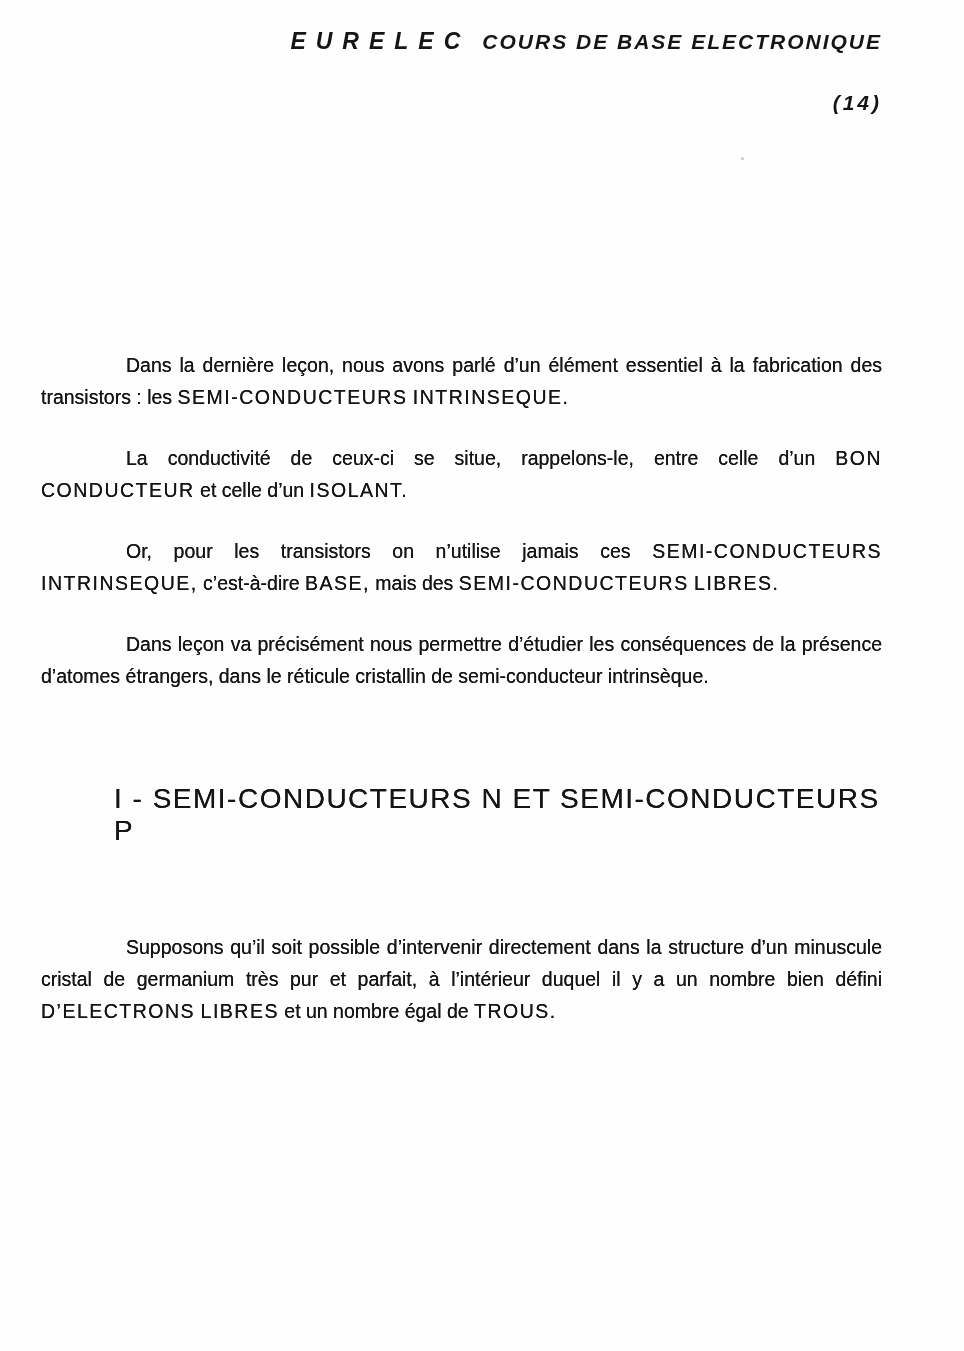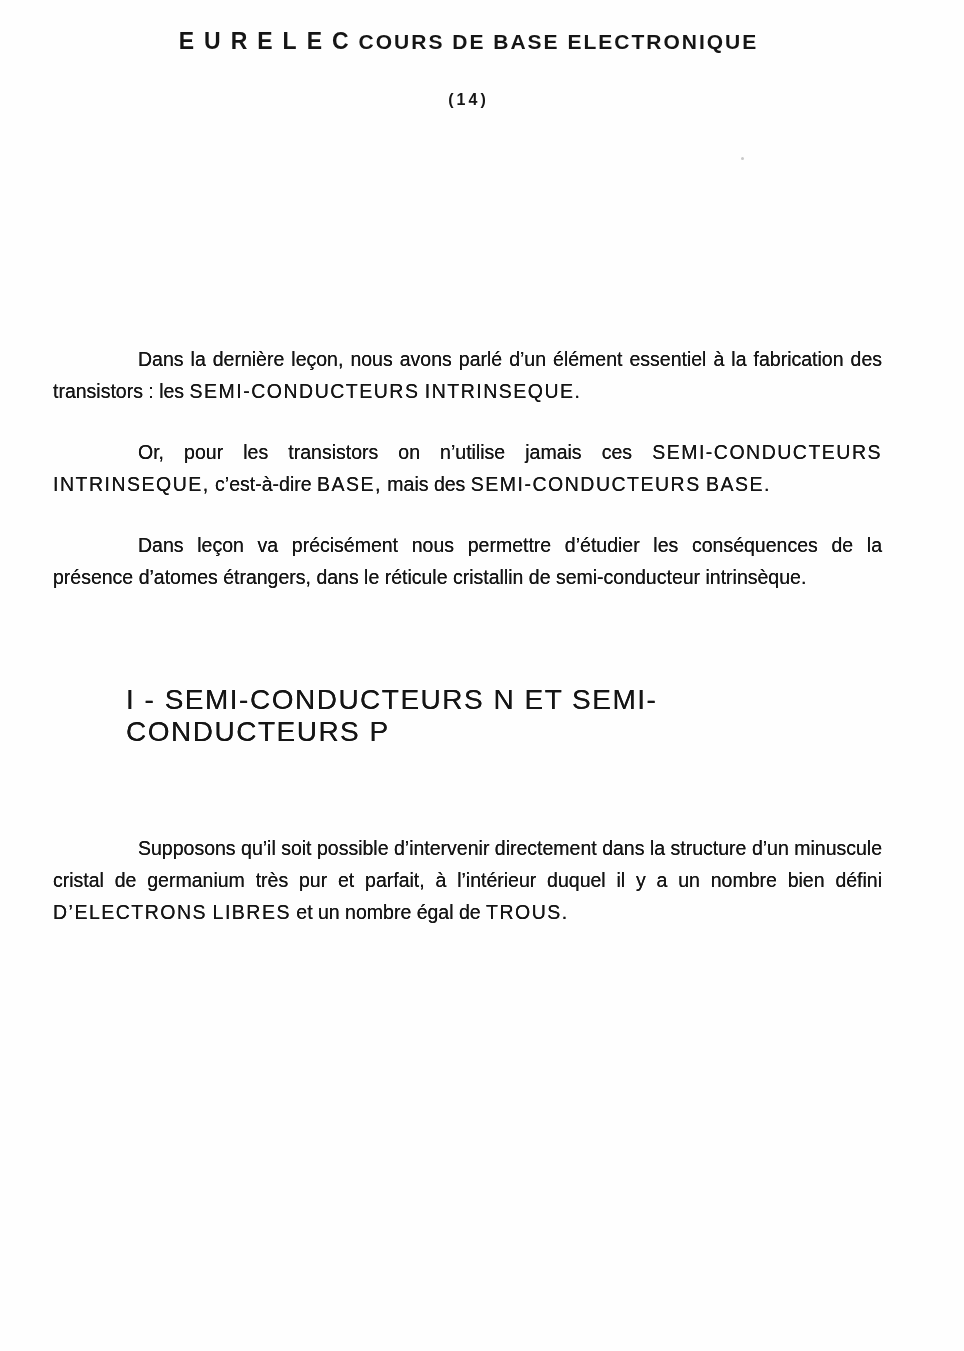--- a/index.html
+++ b/index.html
@@ -12,32 +12,33 @@
     position: relative;
     width: 964px; height: 1351px;
     background: #fefefe;
     color: #151515;
     font-family: "Liberation Sans", sans-serif;
     box-sizing: border-box;
   }
   .page-header { padding: 28px 82px 0 55px; }
   .hrow {
     display: flex;
-    justify-content: center;
+    justify-content: flex-end;
     align-items: baseline;
+    font-style: italic;
     font-weight: 700;
   }
   .hrow2 { margin-top: 36px; }
   .publisher { font-size: 23px; letter-spacing: 10px; }
-  .course    { font-size: 21px; letter-spacing: 2px; }
-  .pageno    { font-size: 16px; letter-spacing: 3px; }
+  .course    { font-size: 21px; letter-spacing: 2px; margin-left: 12px; }
+  .pageno    { font-size: 21px; letter-spacing: 3px; }
   .lesson    { font-size: 21px; letter-spacing: 2.5px; }
 
   .body-text {
-    padding: 0 82px 0 53px;
+    padding: 0 82px 0 41px;
     margin-top: 234px;
     font-size: 19.5px;
     line-height: 32px;
     text-align: justify;
     text-shadow: 0 0 0.4px currentColor;
   }
   .par {
     margin: 0 0 29px 0;
     text-indent: 85px;
   }
@@ -71,21 +72,22 @@
       <span class="course">COURS DE BASE ELECTRONIQUE</span>
     </div>
     <div class="hrow hrow2">
       <span class="pageno">(14)</span>
     </div>
   </header>
 
   <main class="body-text">
     <div id="paras-before">
         <p class="par">Dans la dernière leçon, nous avons parlé d’un élément essentiel à la fabrication des transistors : les <span class="caps">SEMI-CONDUCTEURS</span> <span class="caps">INTRINSEQUE.</span></p>
-        <p class="par">Or, pour les transistors on n’utilise jamais ces <span class="caps">SEMI-CONDUCTEURS</span> <span class="caps">INTRINSEQUE,</span> c’est-à-dire <span class="caps">BASE,</span> mais des <span class="caps">SEMI-CONDUCTEURS</span> <span class="caps">BASE.</span></p>
+        <p class="par">La conductivité de ceux-ci se situe, rappelons-le, entre celle d’un <span class="caps">BON</span> <span class="caps">CONDUCTEUR</span> et celle d’un <span class="caps">ISOLANT.</span></p>
+        <p class="par">Or, pour les transistors on n’utilise jamais ces <span class="caps">SEMI-CONDUCTEURS</span> <span class="caps">INTRINSEQUE,</span> c’est-à-dire <span class="caps">BASE,</span> mais des <span class="caps">SEMI-CONDUCTEURS</span> <span class="caps">LIBRES.</span></p>
         <p class="par">Dans leçon va précisément nous permettre d’étudier les conséquences de la présence d’atomes étrangers, dans le réticule cristallin de semi-conducteur intrinsèque.</p>
       </div>
 
     <h2 class="section-heading">I - SEMI-CONDUCTEURS N ET SEMI-CONDUCTEURS P</h2>
 
     <div id="paras-after">
         <p class="par">Supposons qu’il soit possible d’intervenir directement dans la structure d’un minuscule cristal de germanium très pur et parfait, à l’intérieur duquel il y a un nombre bien défini <span class="caps">D’ELECTRONS</span> <span class="caps">LIBRES</span> et un nombre égal de <span class="caps">TROUS.</span></p>
       </div>
   </main>
 

